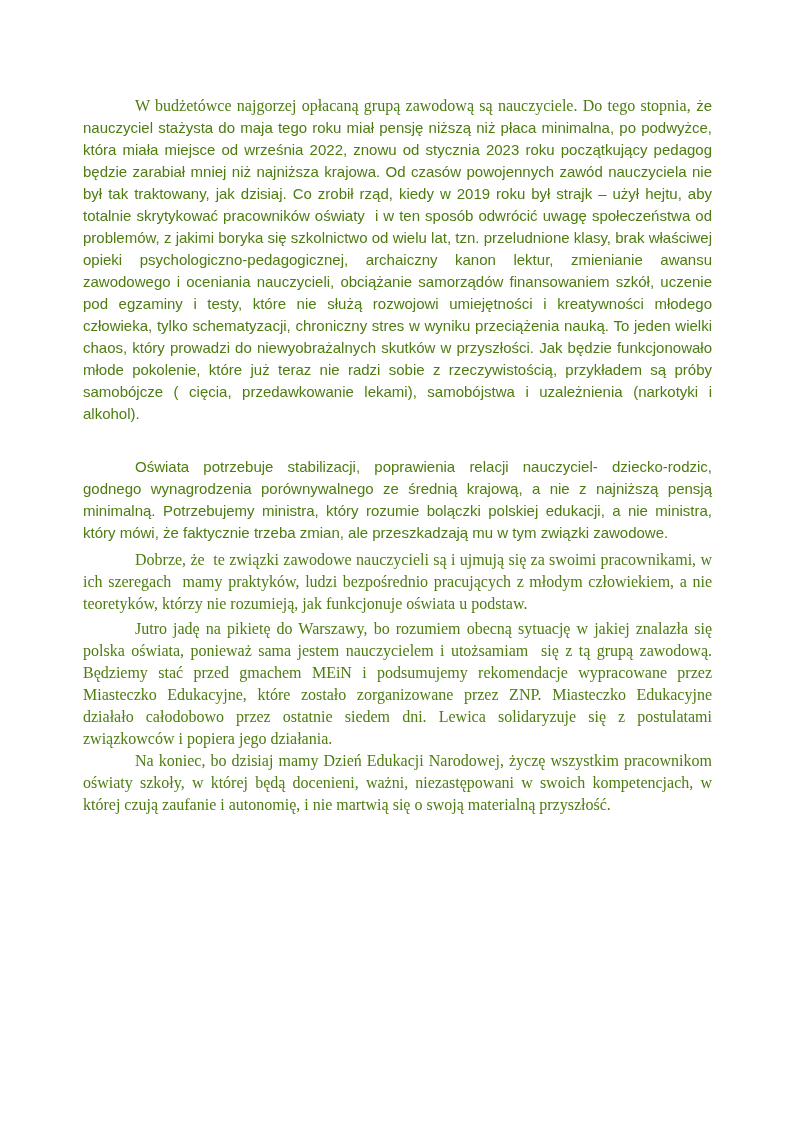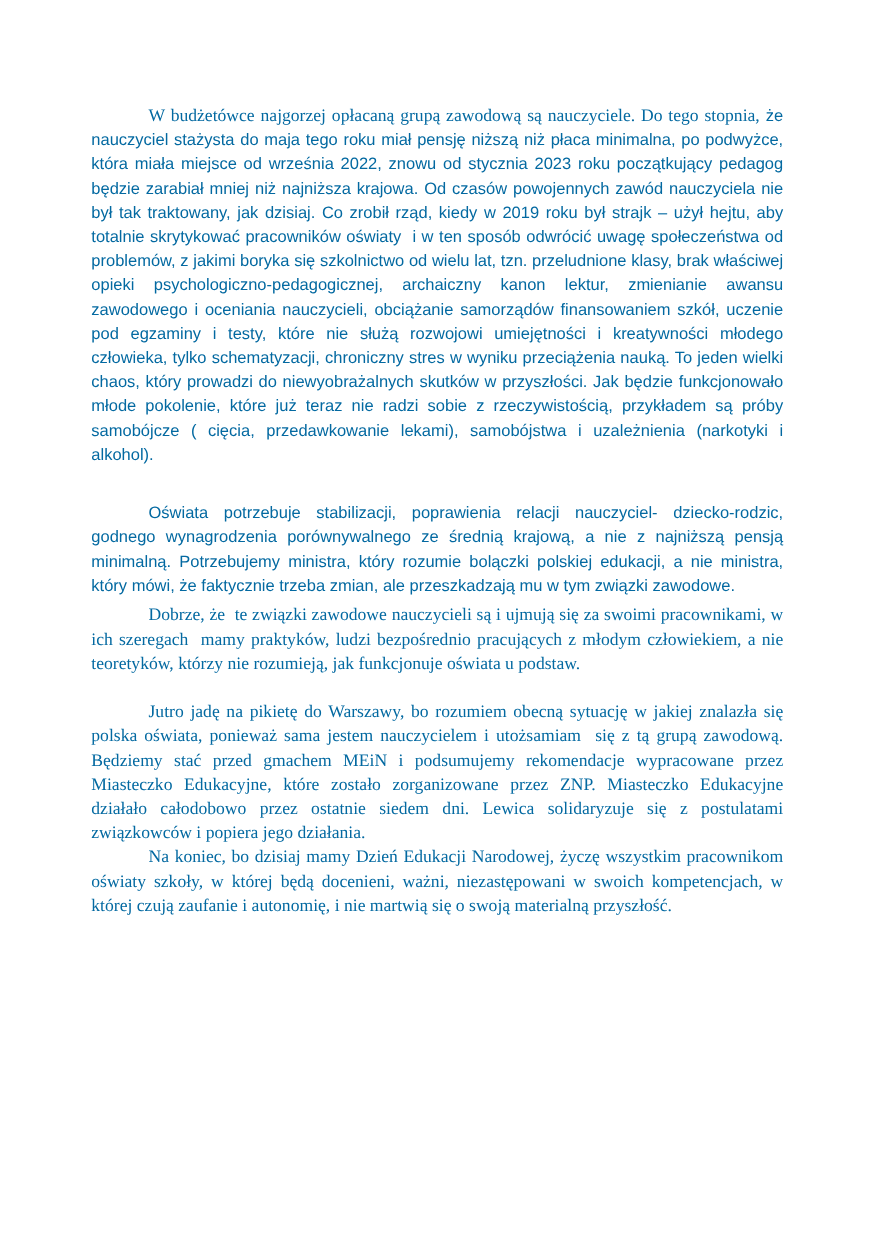--- a/index.html
+++ b/index.html
@@ -15,33 +15,33 @@
     box-sizing: border-box;
     padding: 95px 82px 40px 83px;
     overflow: hidden;
   }
   .para {
     margin: 0;
     padding: 0;
     text-align: justify;
     text-indent: 52px;
     line-height: 22px;
-    color: #0369a1;
+    color: #4d7c0f;
   }
   .serif {
     font-family: "Liberation Serif", "DejaVu Serif", serif;
     font-size: 16px;
   }
   .sans {
     font-family: "Liberation Sans", "DejaVu Sans", sans-serif;
     font-size: 15px;
   }
   .mb-lg { margin-bottom: 31px; }
   .mb-xs { margin-bottom: 5px; margin-top: 14px; }
-  .mb-md { margin-bottom: 22px; }
+  .mb-md { margin-bottom: 3px; }
   .mb-sm { margin-bottom: 0; }
 </style>
 </head>
 <body>
 
 <div class="page">
     <p class="para mb-lg"><span class="serif">W budżetówce najgorzej opłacaną grupą zawodową są nauczyciele. Do tego stopnia,</span><span class="sans"> że nauczyciel stażysta do maja tego roku miał pensję niższą niż płaca minimalna, po podwyżce, która miała miejsce od września 2022, znowu od stycznia 2023 roku początkujący pedagog będzie zarabiał mniej niż najniższa krajowa. Od czasów powojennych zawód nauczyciela nie był tak traktowany, jak dzisiaj. Co zrobił rząd, kiedy w 2019 roku był strajk – użył hejtu, aby totalnie skrytykować pracowników oświaty&nbsp; i w ten sposób odwrócić uwagę społeczeństwa od problemów, z jakimi boryka się szkolnictwo od wielu lat, tzn. przeludnione klasy, brak właściwej opieki psychologiczno-pedagogicznej, archaiczny kanon lektur, zmienianie awansu zawodowego i oceniania nauczycieli, obciążanie samorządów finansowaniem szkół, uczenie pod egzaminy i testy, które nie służą rozwojowi umiejętności i kreatywności młodego człowieka, tylko schematyzacji, chroniczny stres w wyniku przeciążenia nauką. To jeden wielki chaos, który prowadzi do niewyobrażalnych skutków w przyszłości. Jak będzie funkcjonowało młode pokolenie, które już teraz nie radzi sobie z rzeczywistością, przykładem są próby samobójcze ( cięcia, przedawkowanie lekami), samobójstwa i uzależnienia (narkotyki i alkohol).</span></p>
     <p class="para mb-xs"><span class="sans">Oświata potrzebuje stabilizacji, poprawienia relacji nauczyciel- dziecko-rodzic, godnego wynagrodzenia porównywalnego ze średnią krajową, a nie z najniższą pensją minimalną. Potrzebujemy ministra, który rozumie bolączki polskiej edukacji, a nie ministra, który mówi, że faktycznie trzeba zmian, ale przeszkadzają mu w tym związki zawodowe.</span></p>
     <p class="para mb-md"><span class="serif">Dobrze, że&nbsp; te związki zawodowe nauczycieli są i ujmują się za swoimi pracownikami, w ich szeregach&nbsp; mamy praktyków, ludzi bezpośrednio pracujących z młodym człowiekiem, a nie teoretyków, którzy nie rozumieją, jak funkcjonuje oświata u podstaw.</span></p>
     <p class="para mb-sm"><span class="serif">Jutro jadę na pikietę do Warszawy, bo rozumiem obecną sytuację w jakiej znalazła się polska oświata, ponieważ sama jestem nauczycielem i utożsamiam&nbsp; się z tą grupą zawodową. Będziemy stać przed gmachem MEiN i podsumujemy rekomendacje wypracowane przez Miasteczko Edukacyjne, które zostało zorganizowane przez ZNP. Miasteczko Edukacyjne działało całodobowo przez ostatnie siedem dni. Lewica solidaryzuje się z postulatami związkowców i popiera jego działania.</span></p>

